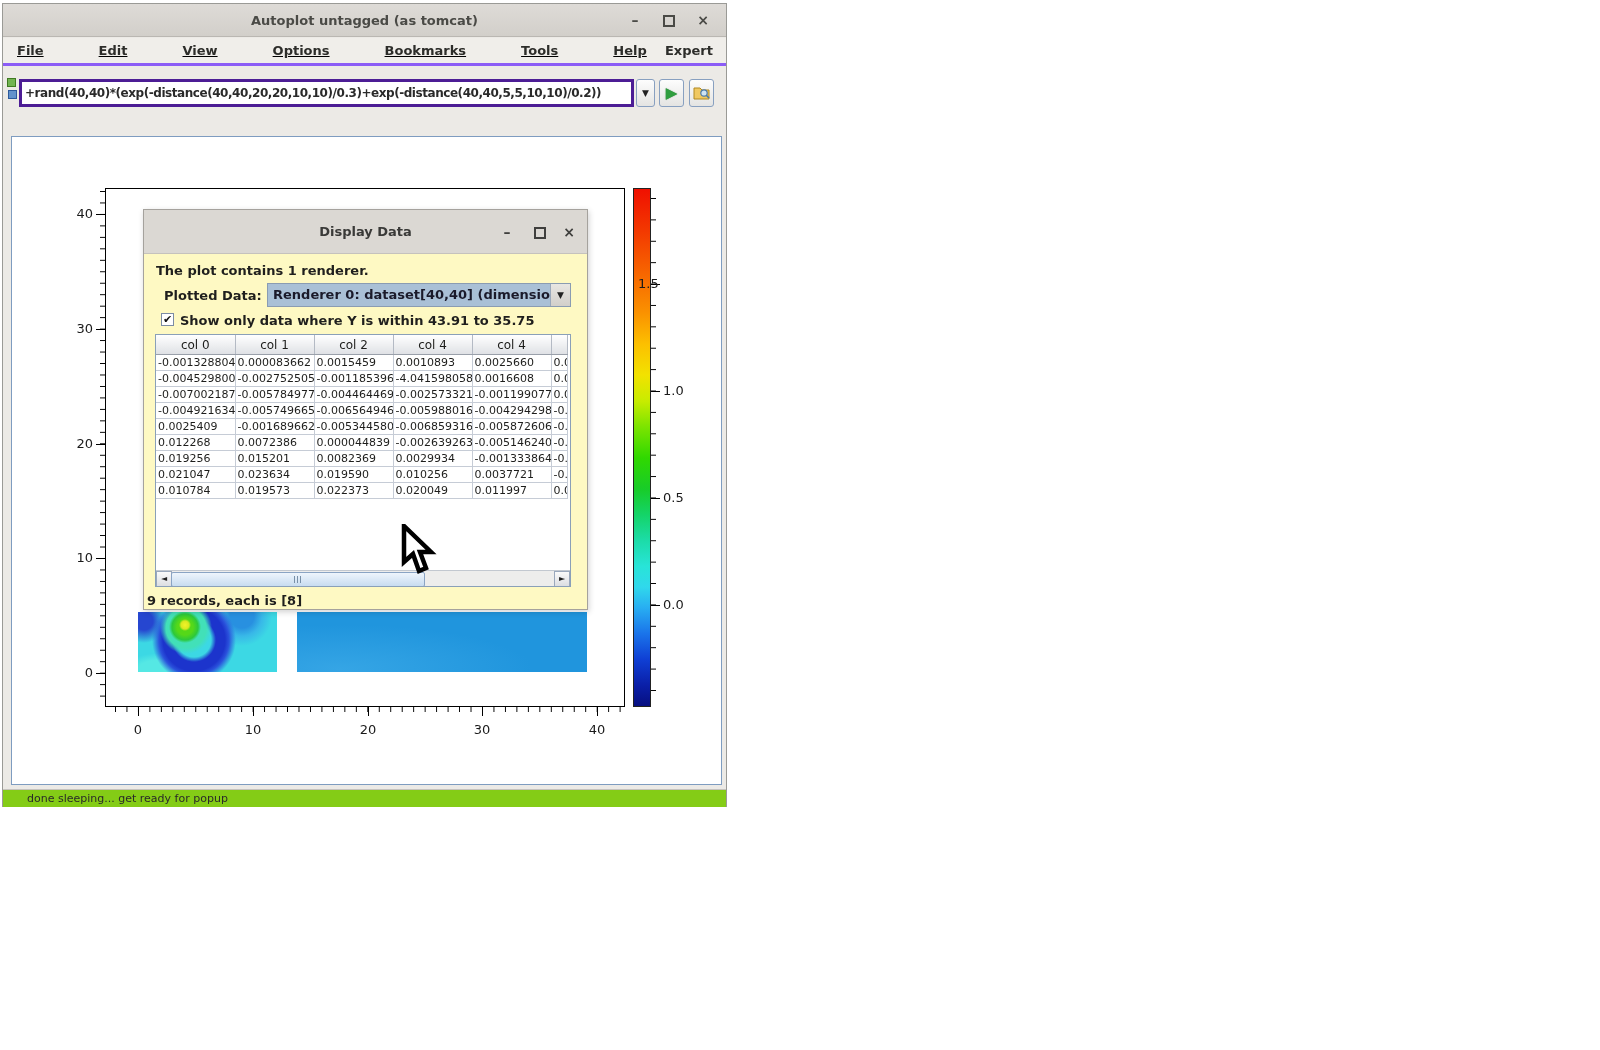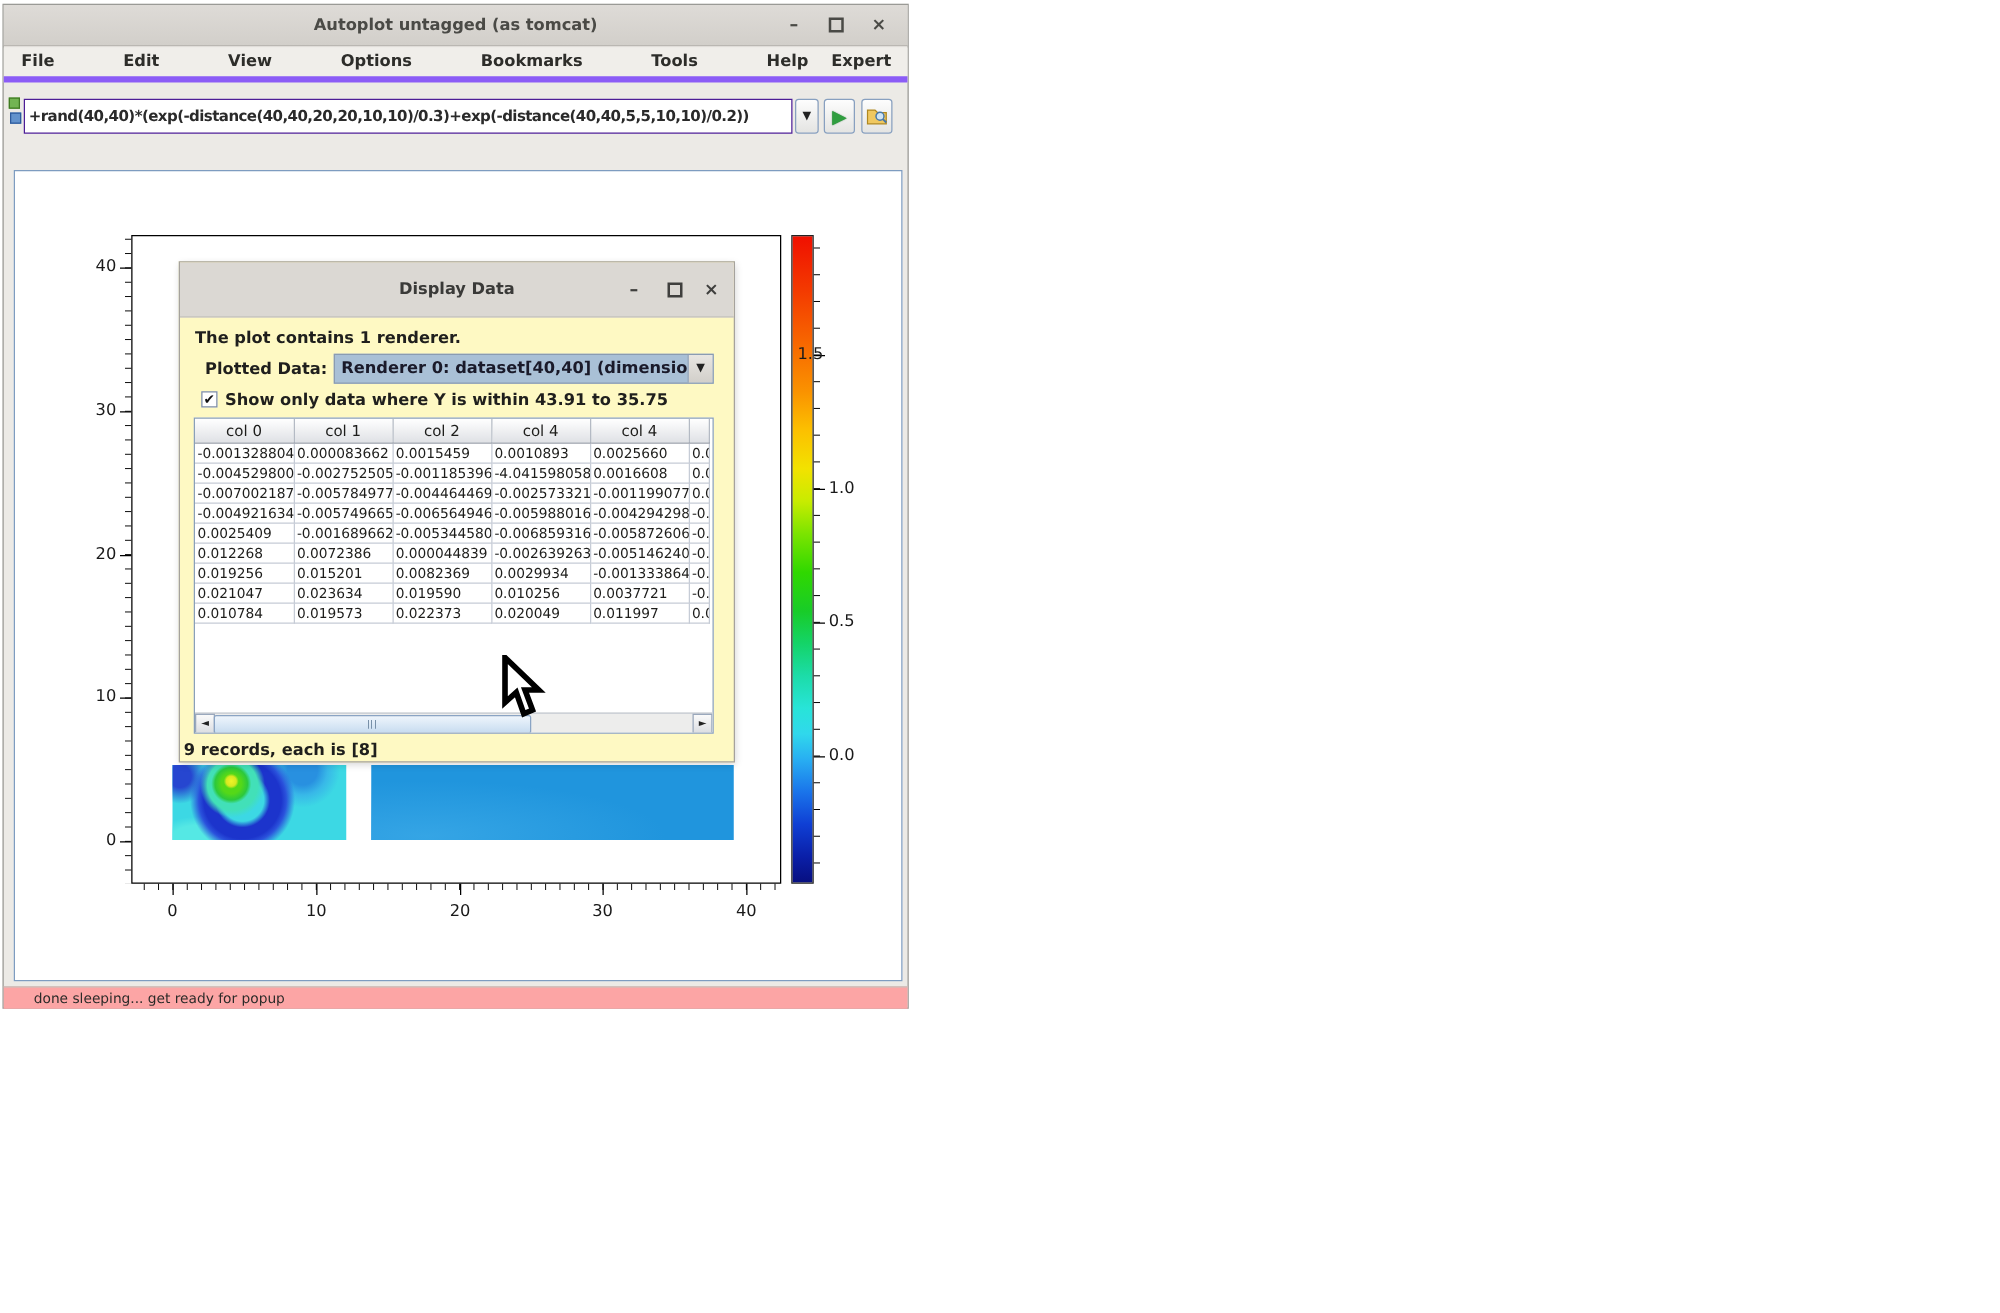--- a/index.html
+++ b/index.html
@@ -12,28 +12,28 @@
               border:1px solid #9a9a96;}
   .titlebar{left:0;top:0;width:100%;height:33px;
             background:linear-gradient(#dedbd7,#d2cfca);border-bottom:1px solid #bab7b2;}
   .titlebar .title{width:100%;text-align:center;line-height:33px;font-size:13px;
             font-weight:600;color:#4a4a46;}
   .winbtn{top:0;width:30px;height:33px;text-align:center;line-height:33px;
           color:#4a4a46;font-size:14px;font-weight:700;}
   .maxbox{display:inline-block;width:8px;height:8px;border:2px solid #4a4a46;vertical-align:middle;}
 
   .menubar{left:0;top:34px;width:100%;height:28px;background:#f0eeea;
-           border-bottom:5px solid #8b5cf6;display:flex;align-items:center;}
+           border-bottom:3px solid #8b5cf6;display:flex;align-items:center;text-decoration:underline;}
   .menu-item{padding:0 8px;font-size:13px;font-weight:600;color:#2d2d2a;margin-left:39px;}
   .menu-right{position:absolute;right:13px;font-size:13px;font-weight:600;color:#2d2d2a;}
 
   
   .led{width:9px;height:9px;border:1px solid;}
   .uri-box{left:16px;top:75px;width:615px;height:28px;background:#ffffff;
-           border:1px solid #4c1d95;display:flex;align-items:center;overflow:hidden;}
+           border:3px solid #4c1d95;display:flex;align-items:center;overflow:hidden;}
   .uri-text{font-size:12px;font-weight:600;color:#2a2a2a;letter-spacing:-0.45px;
             white-space:nowrap;padding-left:3px;}
   .tbtn{height:28px;background:linear-gradient(#fdfdfd,#e4e4e2);
         border:1px solid #88a0c0;border-radius:3px;display:flex;
         align-items:center;justify-content:center;}
 
   
   .tabbar{left:10px;top:110px;height:22px;display:flex;gap:3px;}
   .tab{height:21px;padding:0 12px;background:linear-gradient(#f2f0ec,#dfdcd7);
        border:1px solid #98a8bc;border-bottom:none;border-radius:3px 3px 0 0;
@@ -105,21 +105,21 @@
 
   .hscroll{left:0;bottom:0;width:414px;height:15px;background:#ededec;
            border-top:1px solid #c2c8d0;display:flex;}
   .sbtn{width:14px;height:14px;background:linear-gradient(#fafafa,#dcdee2);
         border:1px solid #9aa8bc;font-size:8px;line-height:13px;text-align:center;color:#222;}
   .sthumb{position:absolute;left:15px;top:1px;width:252px;height:13px;
         background:linear-gradient(#eef5fc,#c8dcf0);border:1px solid #8aa4c4;border-radius:2px;}
   .sgrip{position:absolute;left:50%;top:3px;width:8px;height:7px;margin-left:-4px;
         background:repeating-linear-gradient(to right,#7890a8 0 1px,rgba(0,0,0,0) 1px 3px);}
 
-  .statusbar{left:0;top:785px;width:723px;height:18px;background:#fca5a5;
+  .statusbar{left:0;top:785px;width:723px;height:18px;background:#84cc16;
              border-top:1px solid #c6c3be;}
   .statusbar span{font-size:11px;color:#2a2a28;line-height:18px;padding-left:24px;display:block;}
 
   .cursor{z-index:50;}
 </style>
 </head>
 <body>
 
 <div class="abs app-window">
 

